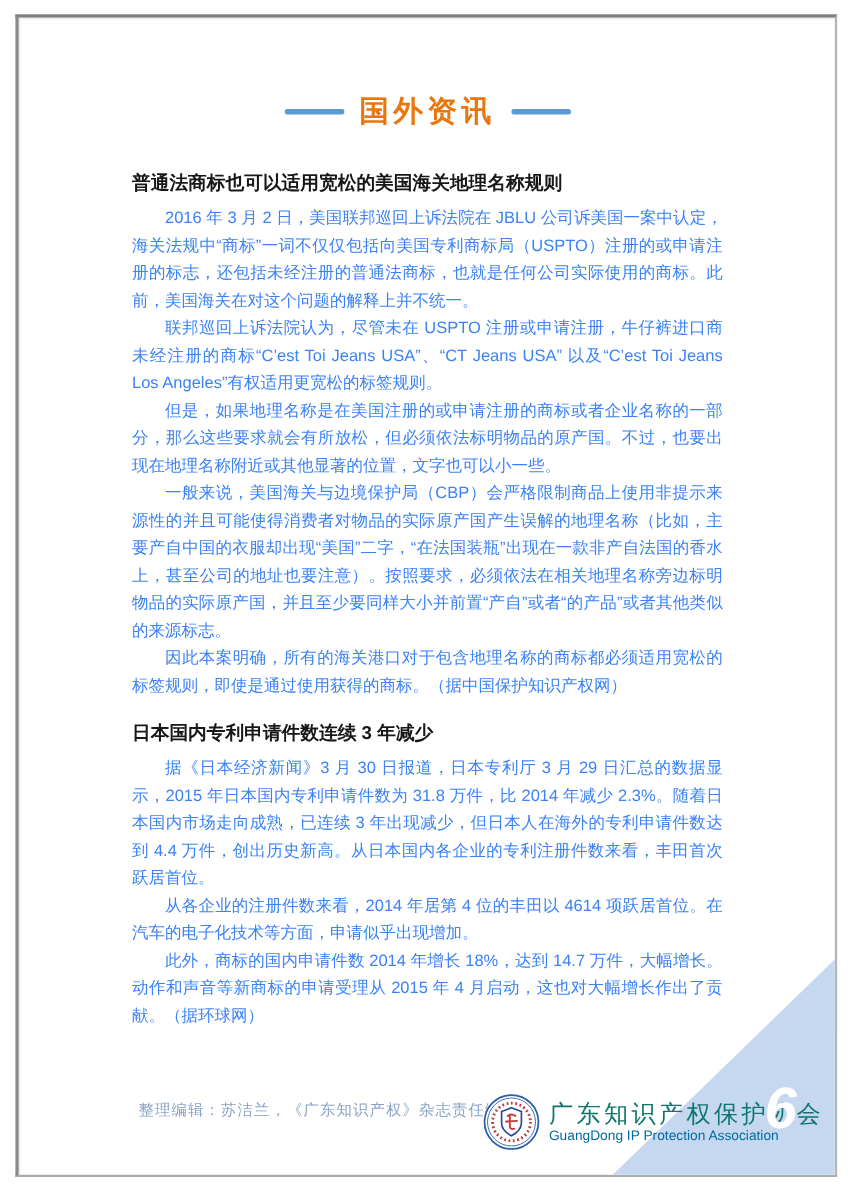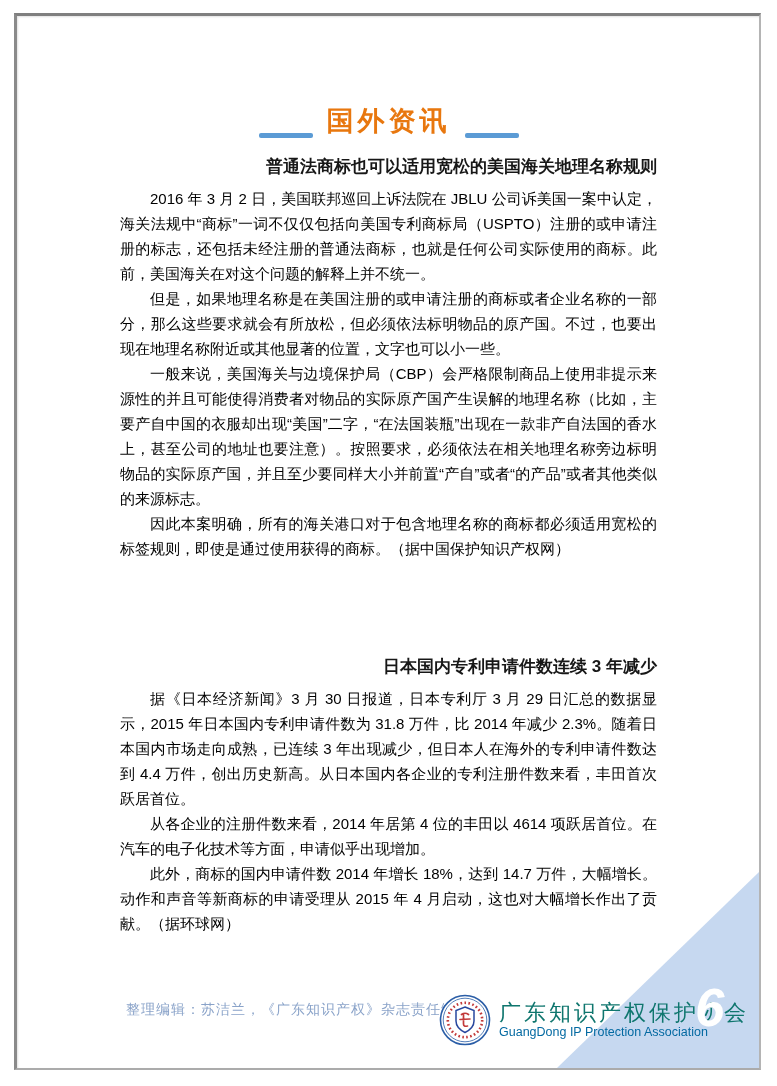--- a/index.html
+++ b/index.html
@@ -23,24 +23,23 @@
     border-left: 3px solid #8a8a8a;
     border-right: 2px solid #b4b4b4;
     border-bottom: 2px solid #ababab;
     box-sizing: border-box;
     box-shadow: inset 1px 1px 2px rgba(0,0,0,0.12);
   }
 
   
   .masthead {
     position: absolute;
-    left: 103px; top: 92px; width: 537px;
-    display: flex; align-items: flex-end; justify-content: center;
+    left: 103px; top: 70px; width: 537px;
+    display: flex; align-items: center; justify-content: center;
     gap: 14px;
-    font-family: Liberation Mono, monospace;
   }
   .masthead .dash {
     width: 54px; height: 5px;
     background: #5b9bd5; border-radius: 2px;
   }
   .masthead .label {
     color: #e8770e;
     font-size: 27px; font-weight: bold;
     letter-spacing: 4px;
     line-height: 30px;
@@ -50,28 +49,28 @@
   .article {
     position: absolute;
     left: 103px; width: 537px;
   }
   .article.first  { top: 140px; }
   .article.second { top: 640px; }
   .article h2 {
     margin: 0 0 8px 0;
     font-size: 17px; font-weight: bold;
     color: #171717;
-    text-align: right;
+    text-align: left;
     line-height: 22px;
   }
   .article p {
     margin: 0;
     font-size: 15px;
     line-height: 25px;
-    color: #000000;
+    color: #3b82f6;
     text-indent: 2em;
     text-align: justify;
     text-justify: inter-ideograph;
   }
 
   
   .corner-triangle {
     position: absolute;
     right: 0; bottom: 0;
     width: 202px; height: 196px;
@@ -124,20 +123,21 @@
 
     <div class="masthead">
       <span class="dash"></span>
       <span class="label">国外资讯</span>
       <span class="dash"></span>
     </div>
 
     <div class="article first">
       <h2>普通法商标也可以适用宽松的美国海关地理名称规则</h2>
       <p>2016 年 3 月 2 日，美国联邦巡回上诉法院在 JBLU 公司诉美国一案中认定，海关法规中“商标”一词不仅仅包括向美国专利商标局（USPTO）注册的或申请注册的标志，还包括未经注册的普通法商标，也就是任何公司实际使用的商标。此前，美国海关在对这个问题的解释上并不统一。</p>
+      <p>联邦巡回上诉法院认为，尽管未在 USPTO 注册或申请注册，牛仔裤进口商未经注册的商标“C’est Toi Jeans USA”、“CT Jeans USA” 以及“C’est Toi Jeans Los Angeles”有权适用更宽松的标签规则。</p>
       <p>但是，如果地理名称是在美国注册的或申请注册的商标或者企业名称的一部分，那么这些要求就会有所放松，但必须依法标明物品的原产国。不过，也要出现在地理名称附近或其他显著的位置，文字也可以小一些。</p>
       <p>一般来说，美国海关与边境保护局（CBP）会严格限制商品上使用非提示来源性的并且可能使得消费者对物品的实际原产国产生误解的地理名称（比如，主要产自中国的衣服却出现“美国”二字，“在法国装瓶”出现在一款非产自法国的香水上，甚至公司的地址也要注意）。按照要求，必须依法在相关地理名称旁边标明物品的实际原产国，并且至少要同样大小并前置“产自”或者“的产品”或者其他类似的来源标志。</p>
       <p>因此本案明确，所有的海关港口对于包含地理名称的商标都必须适用宽松的标签规则，即使是通过使用获得的商标。（据中国保护知识产权网）</p>
     </div>
 
     <div class="article second">
       <h2>日本国内专利申请件数连续 3 年减少</h2>
       <p>据《日本经济新闻》3 月 30 日报道，日本专利厅 3 月 29 日汇总的数据显示，2015 年日本国内专利申请件数为 31.8 万件，比 2014 年减少 2.3%。随着日本国内市场走向成熟，已连续 3 年出现减少，但日本人在海外的专利申请件数达到 4.4 万件，创出历史新高。从日本国内各企业的专利注册件数来看，丰田首次跃居首位。</p>
       <p>从各企业的注册件数来看，2014 年居第 4 位的丰田以 4614 项跃居首位。在汽车的电子化技术等方面，申请似乎出现增加。</p>
       <p>此外，商标的国内申请件数 2014 年增长 18%，达到 14.7 万件，大幅增长。动作和声音等新商标的申请受理从 2015 年 4 月启动，这也对大幅增长作出了贡献。（据环球网）</p>

